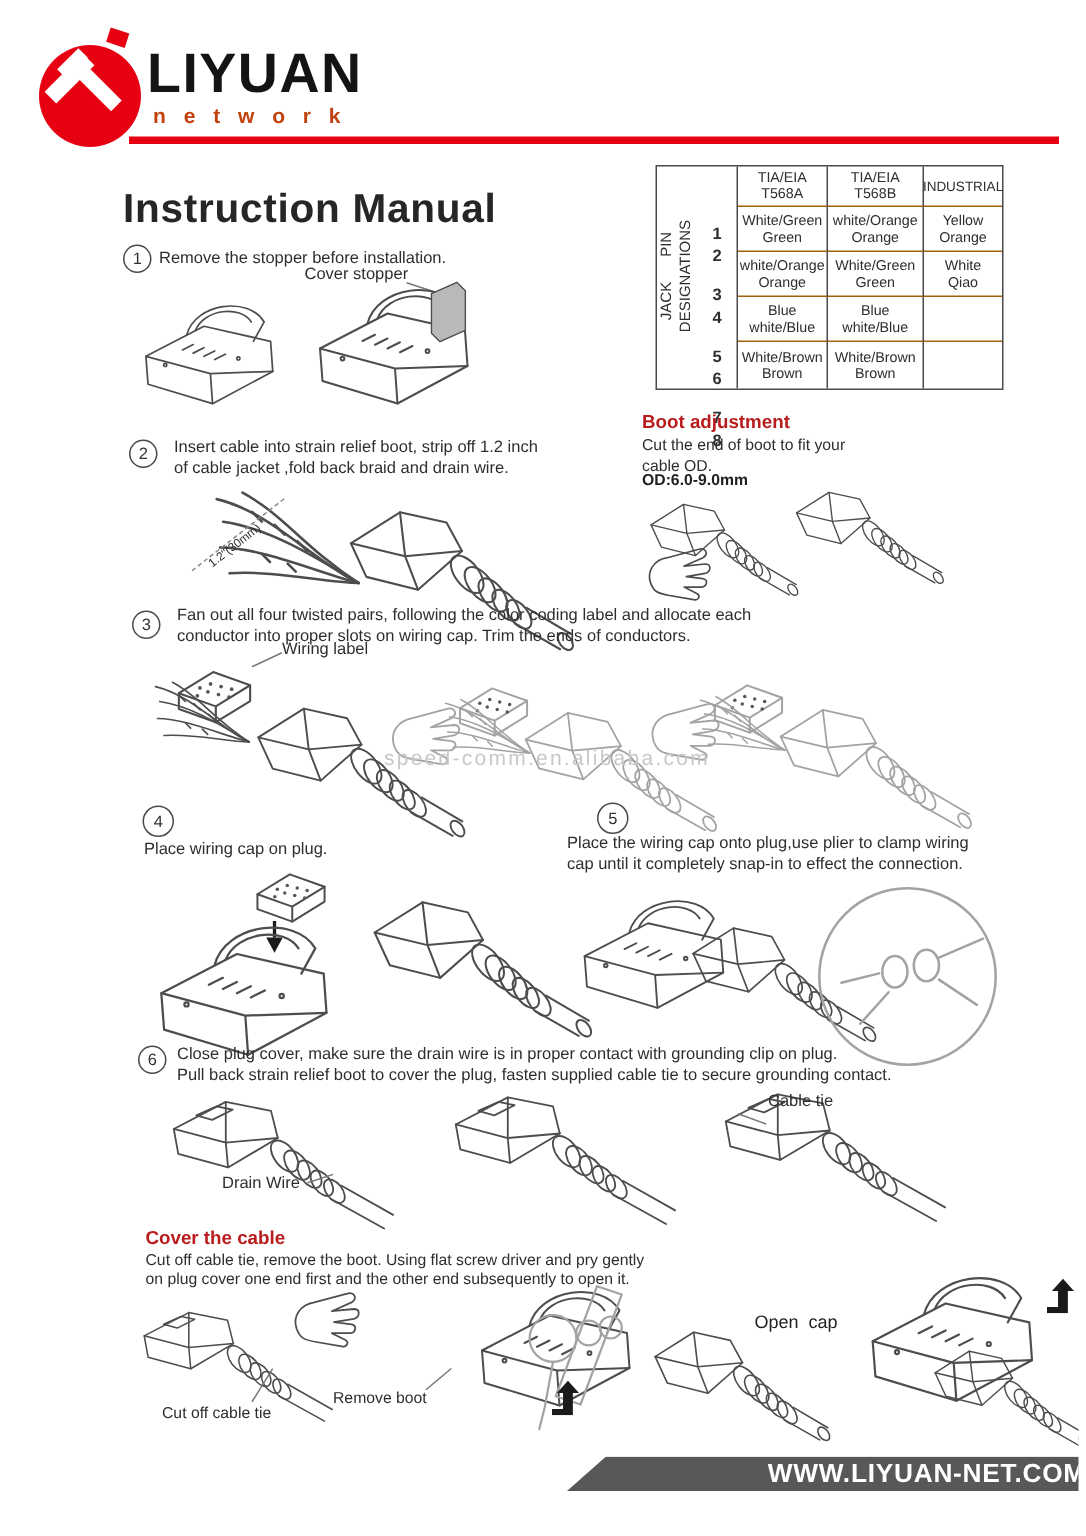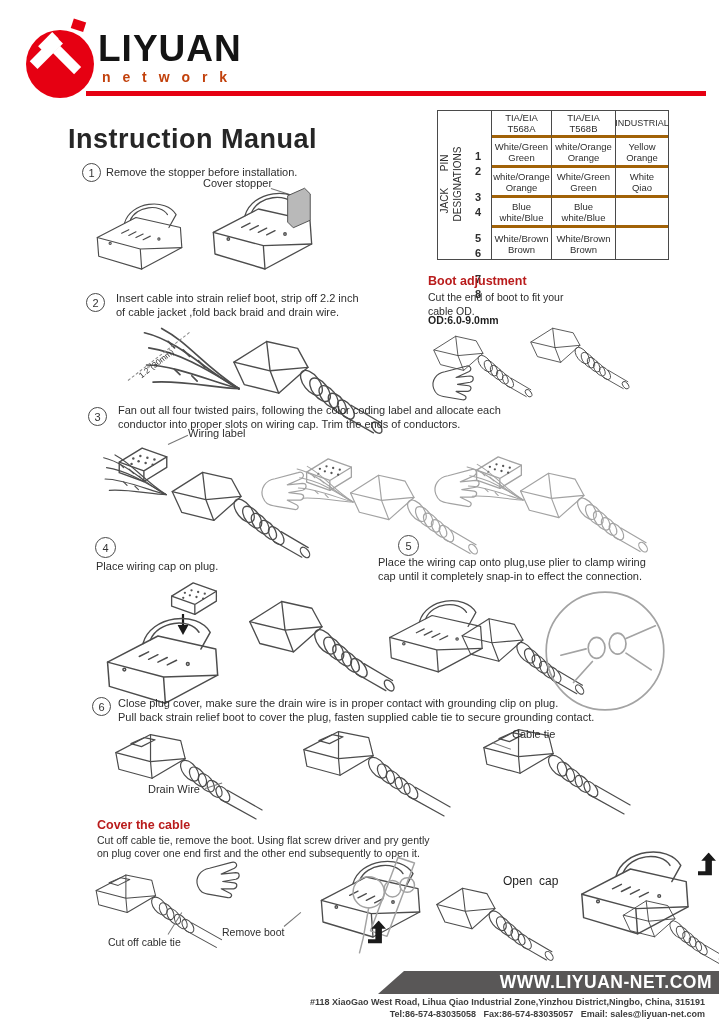--- a/index.html
+++ b/index.html
@@ -14,21 +14,21 @@
   .small-label{font-size:11px;color:#2e2e2e;}
   .bold-head{font-size:12.5px;font-weight:bold;color:#b91c1c;}
   .leader{height:0;border-top:1px solid #777;transform-origin:left center;}
   
   .fig{stroke:#4d4d4d;fill:none;stroke-width:1.6;stroke-linejoin:round;stroke-linecap:round;overflow:visible;}
   .lite{stroke:#a3a3a3;}
   
   .jt{display:grid;grid-template-columns:54px 60px 64px 52px;grid-template-rows:27px 30px 30px 30px 31px;
       border:1.4px solid #4a4a4a;font-size:9.5px;color:#2e2e2e;text-align:center;background:#fff;}
   .jt .cell{display:flex;align-items:center;justify-content:center;line-height:11px;white-space:pre-line;}
-  .bR{border-right:1px solid #4a4a4a;} .bB{border-bottom:3px solid #a16207;}
+  .bR{border-right:1px solid #4a4a4a;} .bB{border-bottom:1px solid #a16207;}
   .jt .col1{grid-row:1/6;position:relative;}
   .sidelabel{position:absolute;left:-56px;top:58px;width:142px;height:30px;transform:rotate(-90deg);
       text-align:center;font-size:10px;line-height:13px;white-space:pre;color:#2e2e2e;}
   .pins{position:absolute;right:5px;top:27px;width:16px;}
   .pins div{height:30px;line-height:15px;font-weight:bold;font-size:11px;white-space:pre-line;text-align:center;}
   
   .banner{background:#595757;clip-path:polygon(26px 0,100% 0,100% 100%,0 100%);
       color:#fff;font-weight:bold;font-size:17.5px;line-height:23px;text-align:right;letter-spacing:.5px;}
   .addr{font-size:9px;font-weight:bold;color:#3d3d3d;text-align:right;}
   .wm{font-size:14px;color:#c8c8c8;letter-spacing:1.5px;}
@@ -131,21 +131,21 @@
     <g fill="#ffffff">
       <rect x="12" y="33" width="36" height="11" transform="rotate(-45 30 38)"></rect>
       <rect x="36" y="41" width="30" height="10" transform="rotate(45 51 46)"></rect>
       <rect x="28" y="18" width="9" height="20" transform="rotate(45 32 28)"></rect>
     </g>
   </svg>
   <div class="abs" style="left:98px;top:28px;font-size:37px;font-weight:bold;color:#141414;letter-spacing:1px">LIYUAN</div>
   <div class="abs" style="left:102px;top:69px;font-size:14px;font-weight:bold;color:#c2410c;letter-spacing:4px">n e t w o r k</div>
   <div class="abs" style="left:86px;top:91px;width:620px;height:5px;background:#e60012"></div>
 
-  <div class="abs" style="left:68px;top:124px;font-size:27px;font-weight:bold;color:#262626;letter-spacing:.5px">Instruction Manual</div>
+  <div class="abs" style="left:82px;top:124px;font-size:27px;font-weight:bold;color:#262626;letter-spacing:.5px">Instruction Manual</div>
 
   <div class="abs stepnum" style="left:82px;top:163px">1</div>
   <div class="abs steptext" style="left:106px;top:166px">Remove the stopper before installation.</div>
   <div class="abs small-label" style="left:203px;top:177px">Cover stopper</div>
   <div class="abs leader" style="left:271px;top:188px;width:22px;transform:rotate(18deg)"></div>
   <svg class="abs fig" style="left:88px;top:196px" width="116" height="86" viewBox="0 0 160 120">
       <use href="#s-openplug"></use>
     </svg>
   <svg class="abs fig" style="left:202px;top:184px" width="136" height="100" viewBox="0 0 160 120">
       <use href="#s-openplug"></use>
@@ -196,21 +196,21 @@
     <div class="cell bB"></div>
 
     <div class="cell bR">White/Brown
 Brown</div>
     <div class="cell bR">White/Brown
 Brown</div>
     <div class="cell"></div>
   </div>
 
   <div class="abs stepnum" style="left:86px;top:293px">2</div>
-  <div class="abs steptext preline" style="left:116px;top:292px">Insert cable into strain relief boot, strip off 2.2 inch
+  <div class="abs steptext preline" style="left:116px;top:292px">Insert cable into strain relief boot, strip off 1.2 inch
 of cable jacket ,fold back braid and drain wire.</div>
   <svg class="abs fig" style="left:135px;top:322px" width="120" height="86" viewBox="0 0 110 80">
       <use href="#s-fanout"></use>
     </svg>
   <svg class="abs fig" style="left:218px;top:326px" width="180" height="112" viewBox="0 0 200 130">
       <use href="#s-bootplug"></use>
     </svg>
   <div class="abs dim" style="left:140px;top:372px">1.2"(30mm)</div>
   <div class="abs" style="left:128px;top:380px;width:78px;border-top:1px dashed #888;transform:rotate(-38deg);transform-origin:left center"></div>
 
@@ -263,20 +263,21 @@
   <svg class="abs fig lite" style="left:470px;top:450px" width="58" height="42" viewBox="0 0 70 50">
       <use href="#s-cap"></use>
     </svg>
   <svg class="abs fig lite" style="left:462px;top:460px" width="70" height="52" viewBox="0 0 110 80">
       <use href="#s-fanout"></use>
     </svg>
   <svg class="abs fig lite" style="left:508px;top:460px" width="152" height="96" viewBox="0 0 200 130">
       <use href="#s-bootplug"></use>
     </svg>
 
+  <div class="abs wm" style="left:256px;top:497px">speed-comm.en.alibaba.com</div>
 
   <div class="abs stepnum" style="left:95px;top:537px;width:19px;height:19px">4</div>
   <div class="abs steptext" style="left:96px;top:560px">Place wiring cap on plug.</div>
   <svg class="abs fig" style="left:165px;top:576px" width="58" height="42" viewBox="0 0 70 50">
       <use href="#s-cap"></use>
     </svg>
   <svg class="abs" style="left:177px;top:614px" width="12" height="22" viewBox="0 0 12 24">
       <use href="#s-downarrow"></use>
     </svg>
   <svg class="abs fig" style="left:95px;top:608px" width="152" height="112" viewBox="0 0 160 120">
@@ -346,18 +347,16 @@
     </svg>
   <svg class="abs fig" style="left:610px;top:890px" width="130" height="78" viewBox="0 0 200 130">
       <use href="#s-bootplug"></use>
     </svg>
   <svg class="abs" style="left:698px;top:852px" width="18" height="24" viewBox="0 0 22 28">
       <use href="#s-uparrow"></use>
     </svg>
   <div class="abs pre" style="left:503px;top:874px;font-size:12px;color:#1f1f1f">Open  cap</div>
 
   <div class="abs banner" style="left:378px;top:971px;width:346px;height:23px;padding-right:0;box-sizing:border-box">
-    <span style="padding-right:12px;display:inline-block">WWW.LIYUAN-NET.COM</span>
+    <span style="padding-right:0;display:inline-block">WWW.LIYUAN-NET.COM</span>
   </div>
-  <div class="abs addr" style="right:14px;top:997px;width:600px">#118 XiaoGao West Road, Lihua Qiao Industrial Zone,Yinzhou District,Ningbo, China, 315191</div>
-  <div class="abs addr pre" style="right:14px;top:1009px;width:600px">Tel:86-574-83035058   Fax:86-574-83035057   Email: sales@liyuan-net.com</div>
 
 </div>
 
 </body></html>

